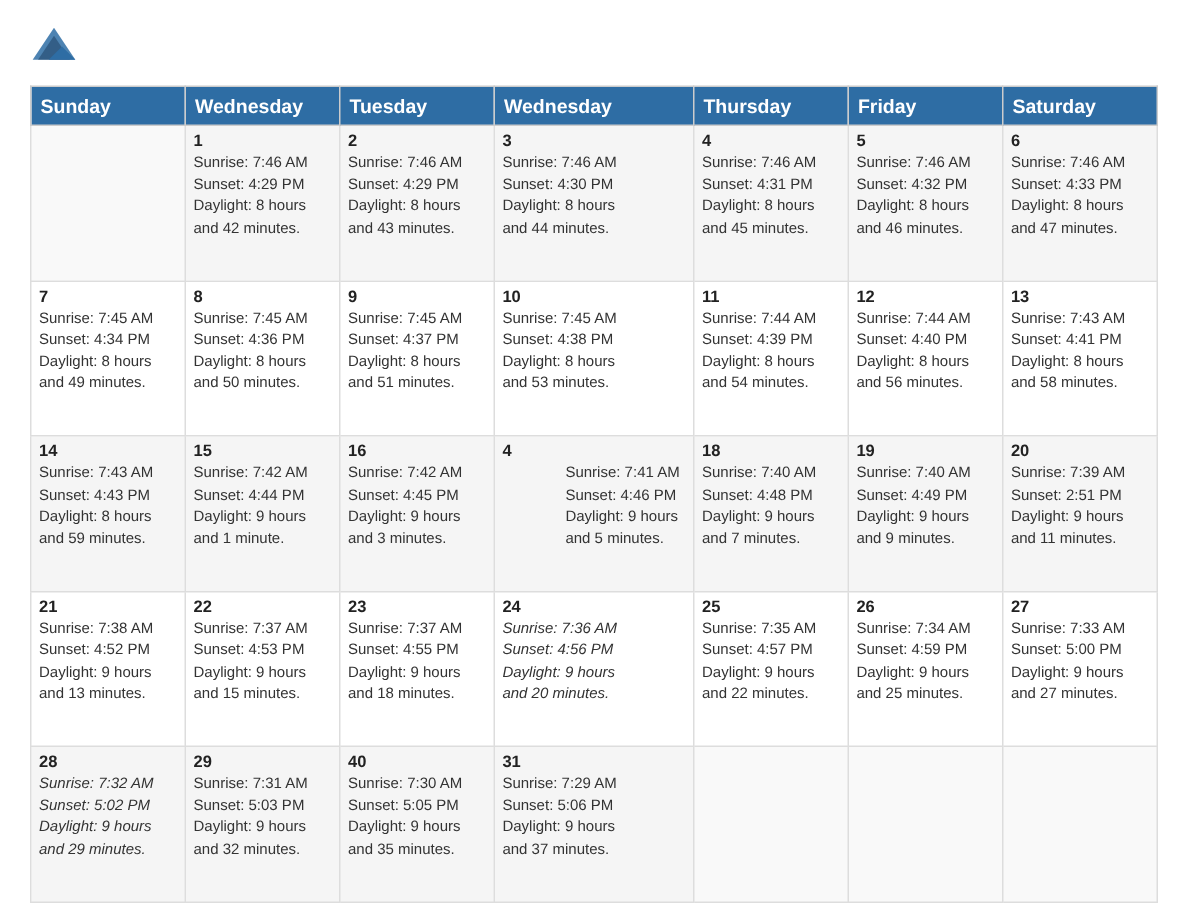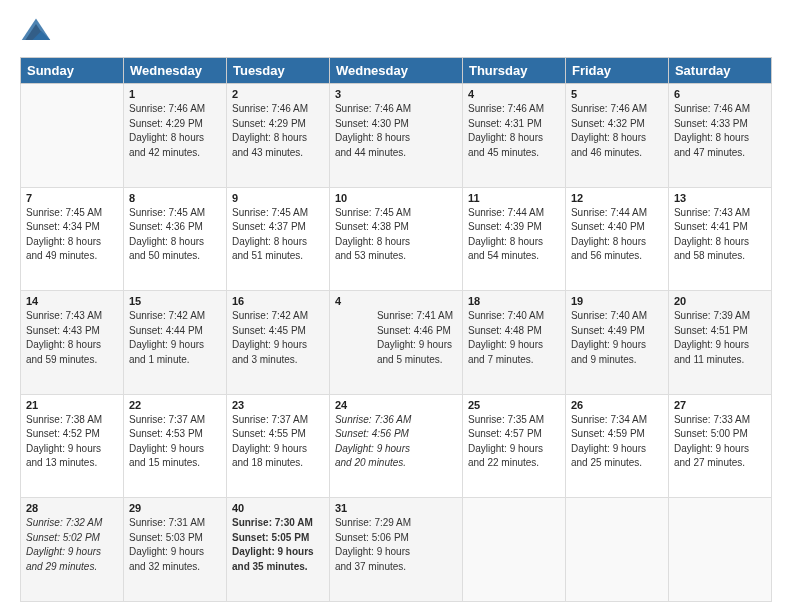--- a/index.html
+++ b/index.html
@@ -273,21 +273,21 @@
           <td>
             <span class="day-num">19</span>
             <div class="day-info" style="white-space: pre-line;">Sunrise: 7:40 AM
 Sunset: 4:49 PM
 Daylight: 9 hours
 and 9 minutes.</div>
           </td>
           <td>
             <span class="day-num">20</span>
             <div class="day-info" style="white-space: pre-line;">Sunrise: 7:39 AM
-Sunset: 4:51 PM
+Sunset: 2:51 PM
 Daylight: 9 hours
 and 11 minutes.</div>
           </td>
         </tr>
         <tr>
           <td>
             <span class="day-num">21</span>
             <div class="day-info" style="white-space: pre-line;">Sunrise: 7:38 AM
 Sunset: 4:52 PM
 Daylight: 9 hours
@@ -346,21 +346,21 @@
           </td>
           <td>
             <span class="day-num">29</span>
             <div class="day-info" style="white-space: pre-line;">Sunrise: 7:31 AM
 Sunset: 5:03 PM
 Daylight: 9 hours
 and 32 minutes.</div>
           </td>
           <td>
             <span class="day-num">40</span>
-            <div class="day-info" style="white-space: pre-line; font-weight: bold;">Sunrise: 7:30 AM
+            <div class="day-info" style="white-space: pre-line;">Sunrise: 7:30 AM
 Sunset: 5:05 PM
 Daylight: 9 hours
 and 35 minutes.</div>
           </td>
           <td>
             <span class="day-num">31</span>
             <div class="day-info" style="white-space: pre-line;">Sunrise: 7:29 AM
 Sunset: 5:06 PM
 Daylight: 9 hours
 and 37 minutes.</div>

